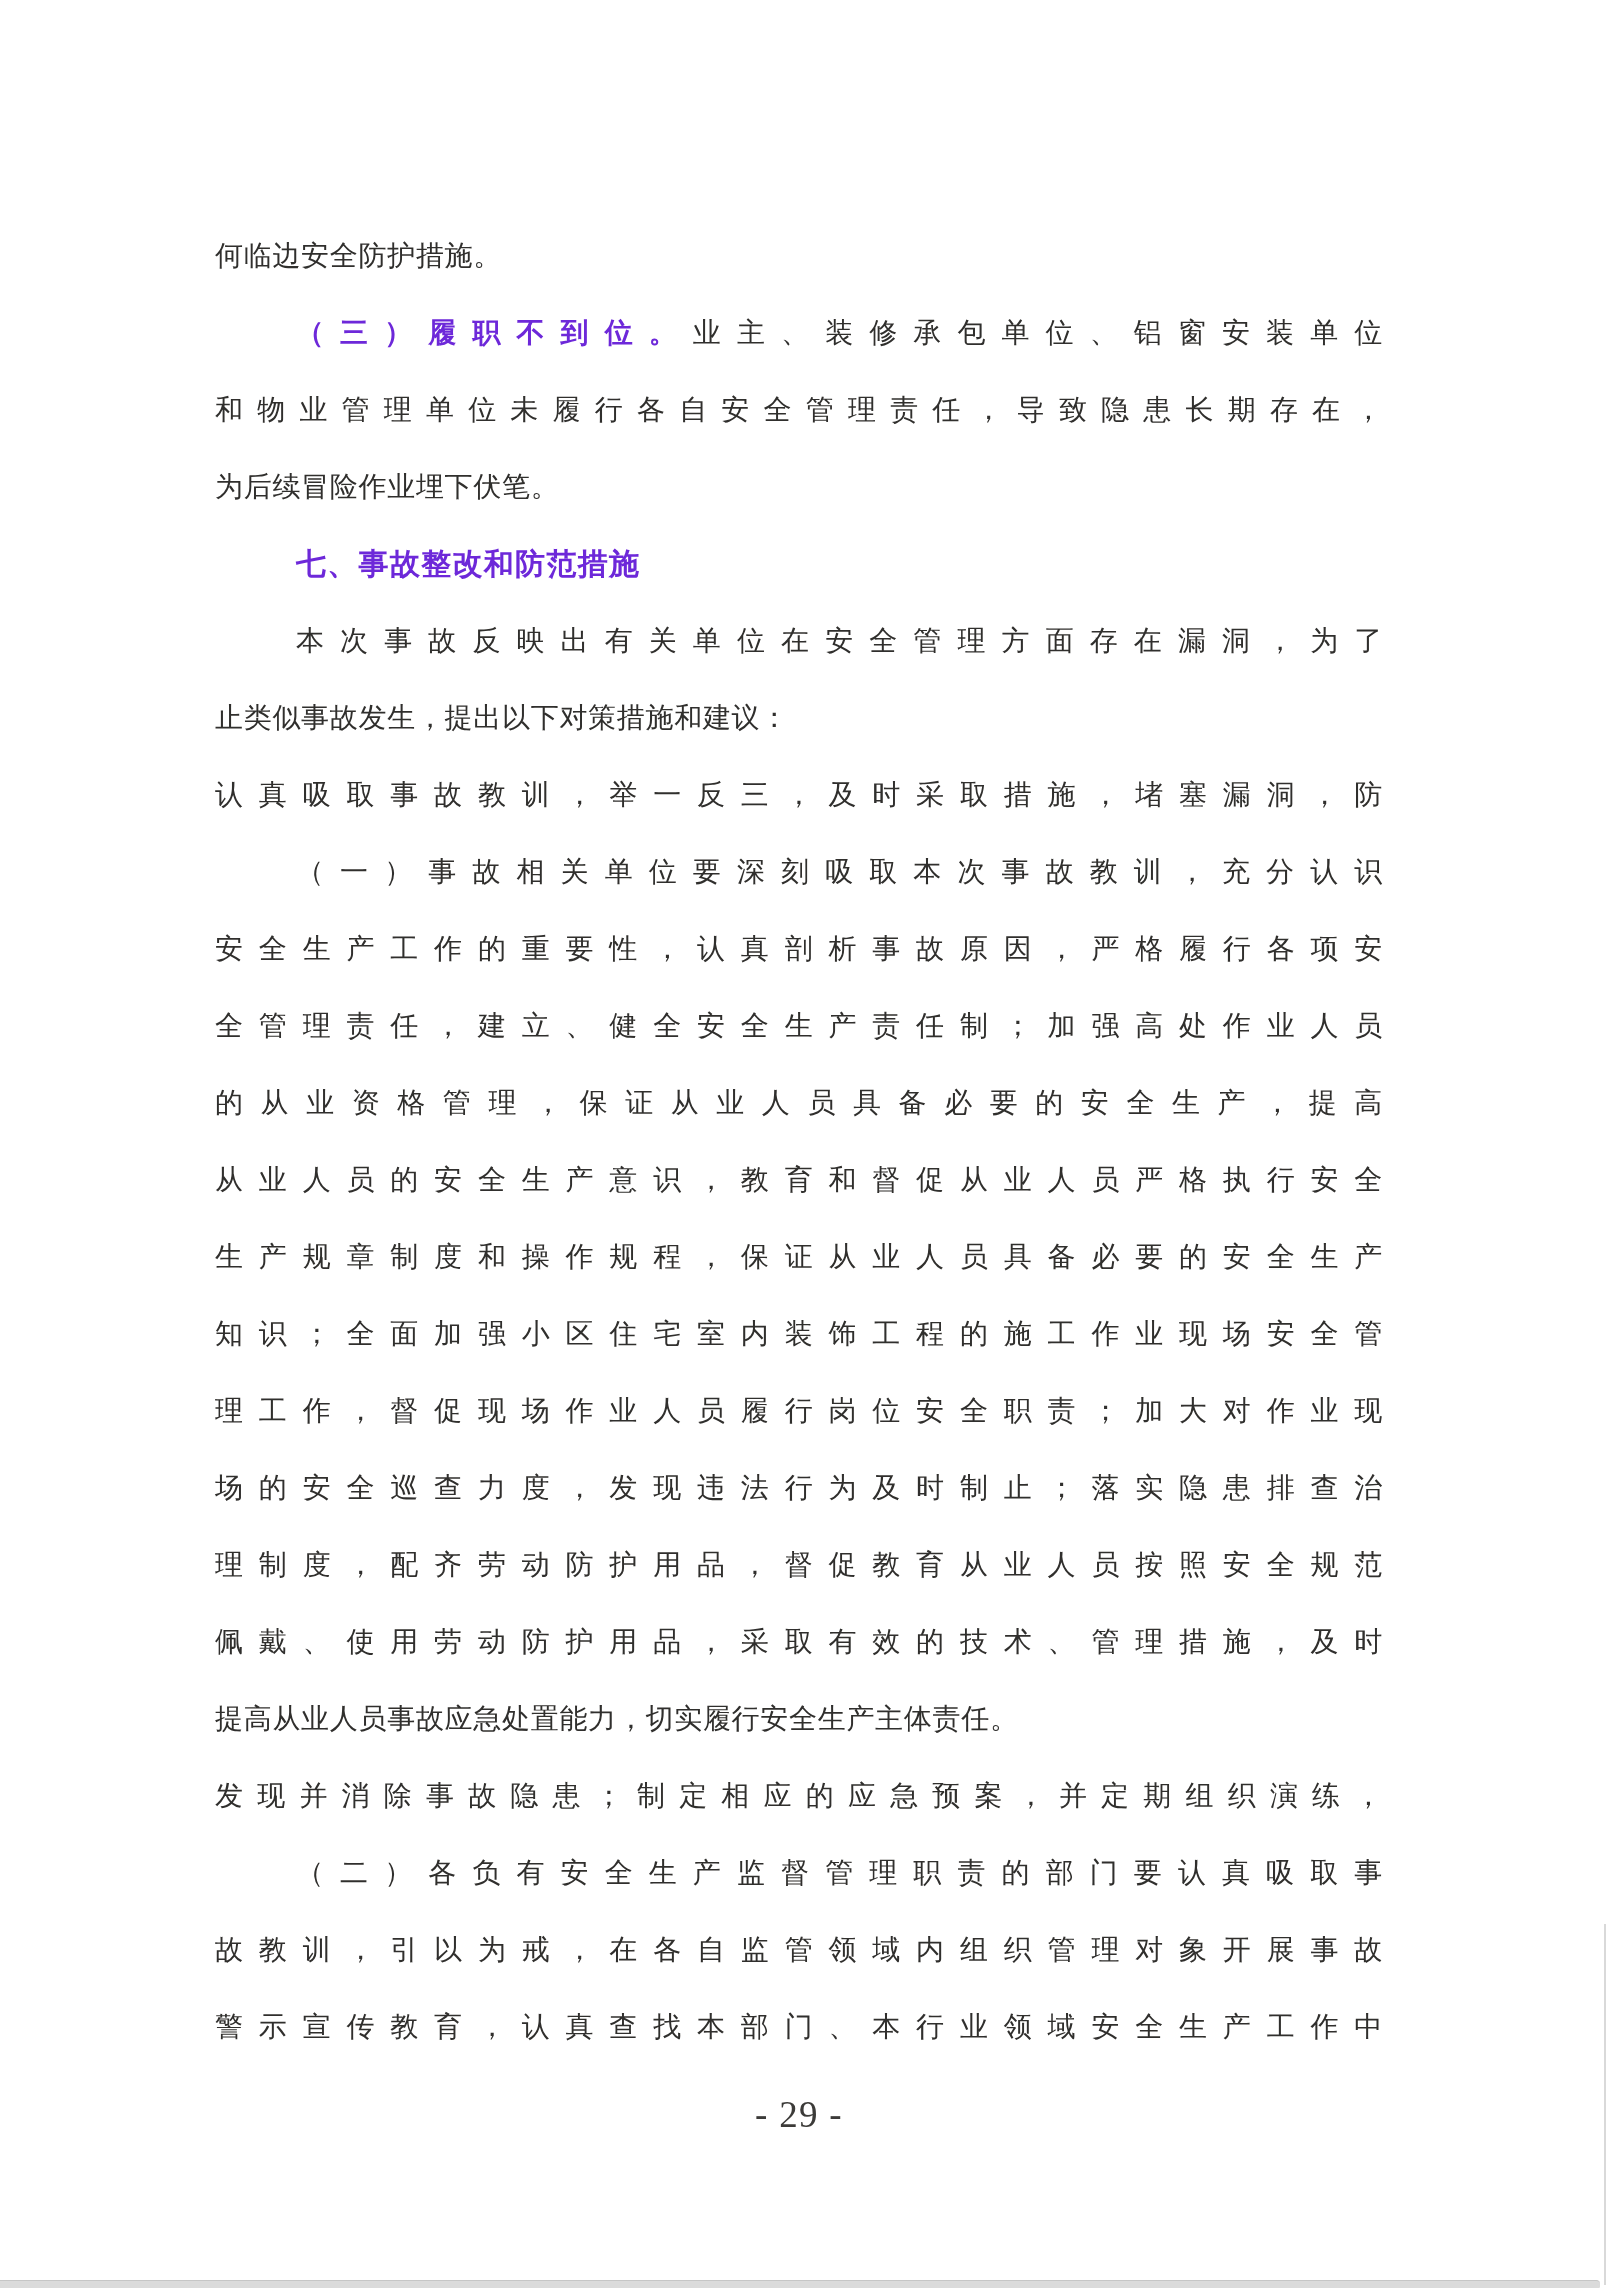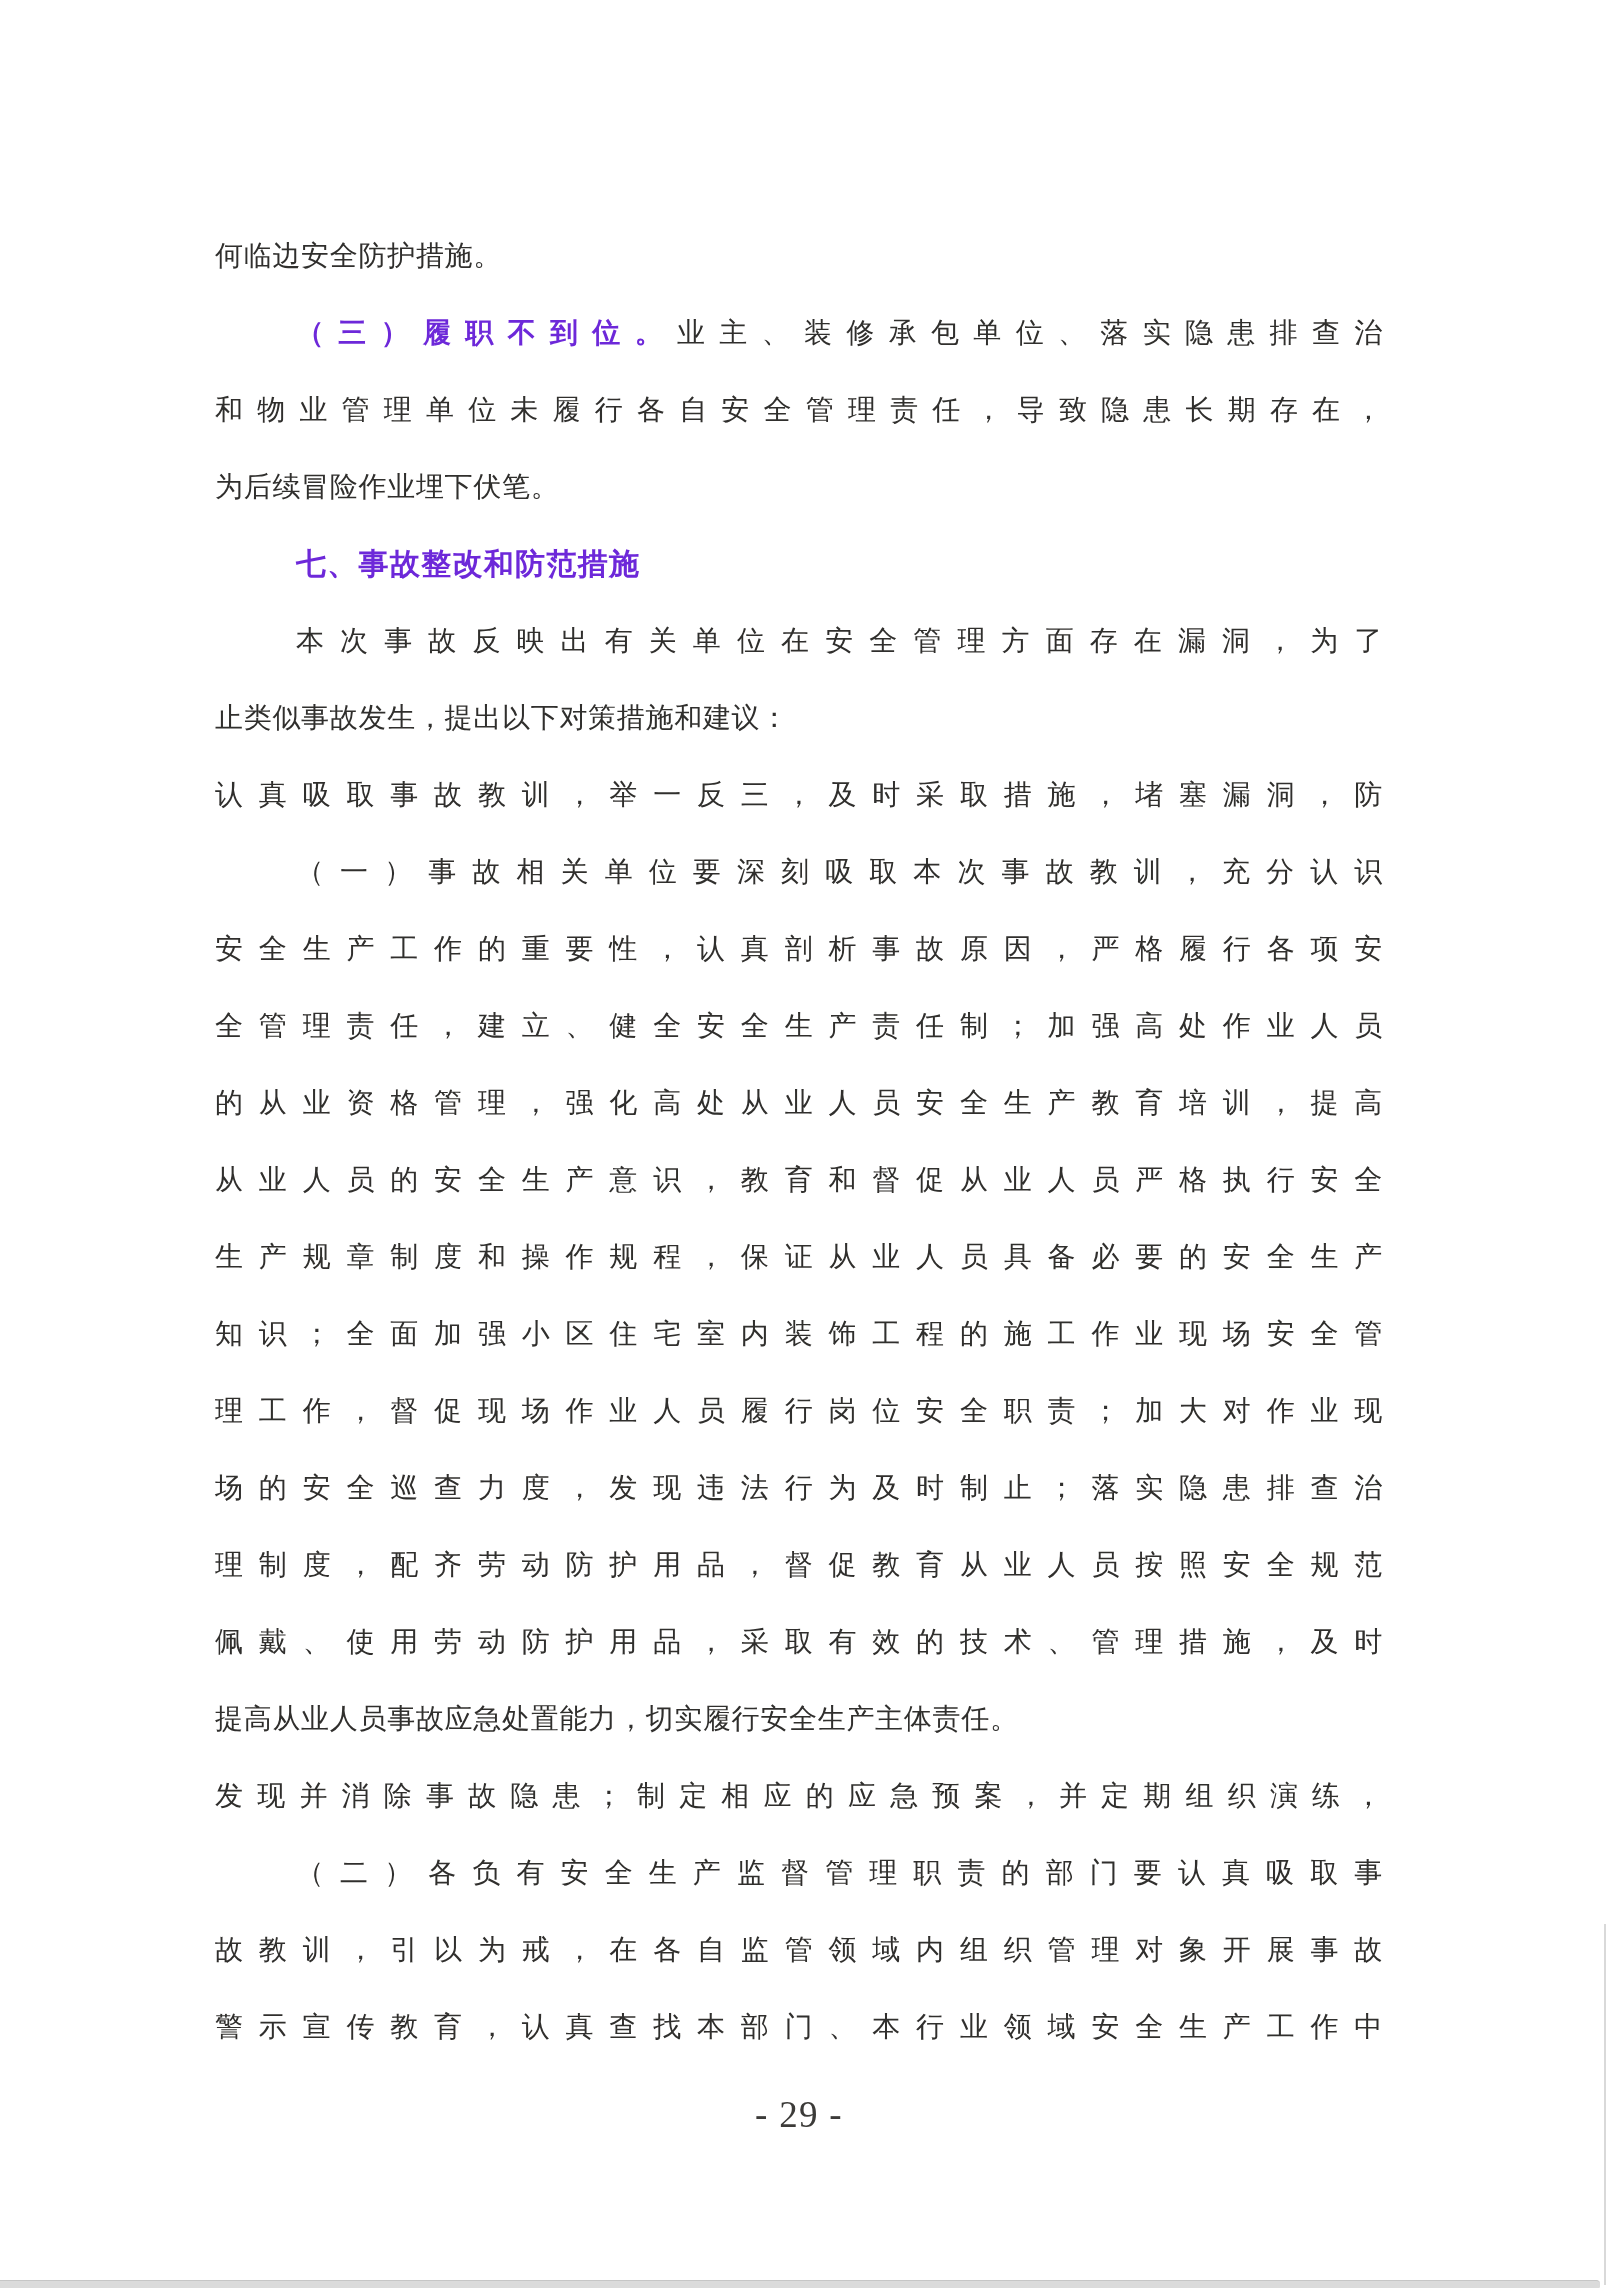--- a/index.html
+++ b/index.html
@@ -86,37 +86,37 @@
 </style>
 </head>
 <body>
 
 <div class="page">
   <main class="text-block" id="doc-body">
       <div class="para">
         <div class="line"><span>何临边安全防护措施。</span></div>
       </div>
       <div class="para">
-        <div class="line stretch indent"><span class="run-b">（三）履职不到位。</span><span>业主、装修承包单位、落实隐患排查治</span></div>
+        <div class="line stretch indent"><span class="run-b">（三）履职不到位。</span><span>业主、装修承包单位、铝窗安装单位</span></div>
         <div class="line stretch"><span>和物业管理单位未履行各自安全管理责任，导致隐患长期存在，</span></div>
         <div class="line"><span>为后续冒险作业埋下伏笔。</span></div>
       </div>
       <div class="para">
         <div class="line indent heading"><span class="run-b">七、事故整改和防范措施</span></div>
       </div>
       <div class="para">
         <div class="line stretch indent"><span>本次事故反映出有关单位在安全管理方面存在漏洞，为了</span></div>
         <div class="line"><span>止类似事故发生，提出以下对策措施和建议：</span></div>
         <div class="line stretch"><span>认真吸取事故教训，举一反三，及时采取措施，堵塞漏洞，防</span></div>
       </div>
       <div class="para">
         <div class="line stretch indent"><span>（一）事故相关单位要深刻吸取本次事故教训，充分认识</span></div>
         <div class="line stretch"><span>安全生产工作的重要性，认真剖析事故原因，严格履行各项安</span></div>
         <div class="line stretch"><span>全管理责任，建立、健全安全生产责任制；加强高处作业人员</span></div>
-        <div class="line stretch"><span>的从业资格管理，强化高处从业人员安全生产教育培训，提高</span></div>
+        <div class="line stretch"><span>的从业资格管理，保证从业人员具备必要的安全生产，提高</span></div>
         <div class="line stretch"><span>从业人员的安全生产意识，教育和督促从业人员严格执行安全</span></div>
         <div class="line stretch"><span>生产规章制度和操作规程，保证从业人员具备必要的安全生产</span></div>
         <div class="line stretch"><span>知识；全面加强小区住宅室内装饰工程的施工作业现场安全管</span></div>
         <div class="line stretch"><span>理工作，督促现场作业人员履行岗位安全职责；加大对作业现</span></div>
         <div class="line stretch"><span>场的安全巡查力度，发现违法行为及时制止；落实隐患排查治</span></div>
         <div class="line stretch"><span>理制度，配齐劳动防护用品，督促教育从业人员按照安全规范</span></div>
         <div class="line stretch"><span>佩戴、使用劳动防护用品，采取有效的技术、管理措施，及时</span></div>
         <div class="line"><span>提高从业人员事故应急处置能力，切实履行安全生产主体责任。</span></div>
         <div class="line stretch"><span>发现并消除事故隐患；制定相应的应急预案，并定期组织演练，</span></div>
       </div>

